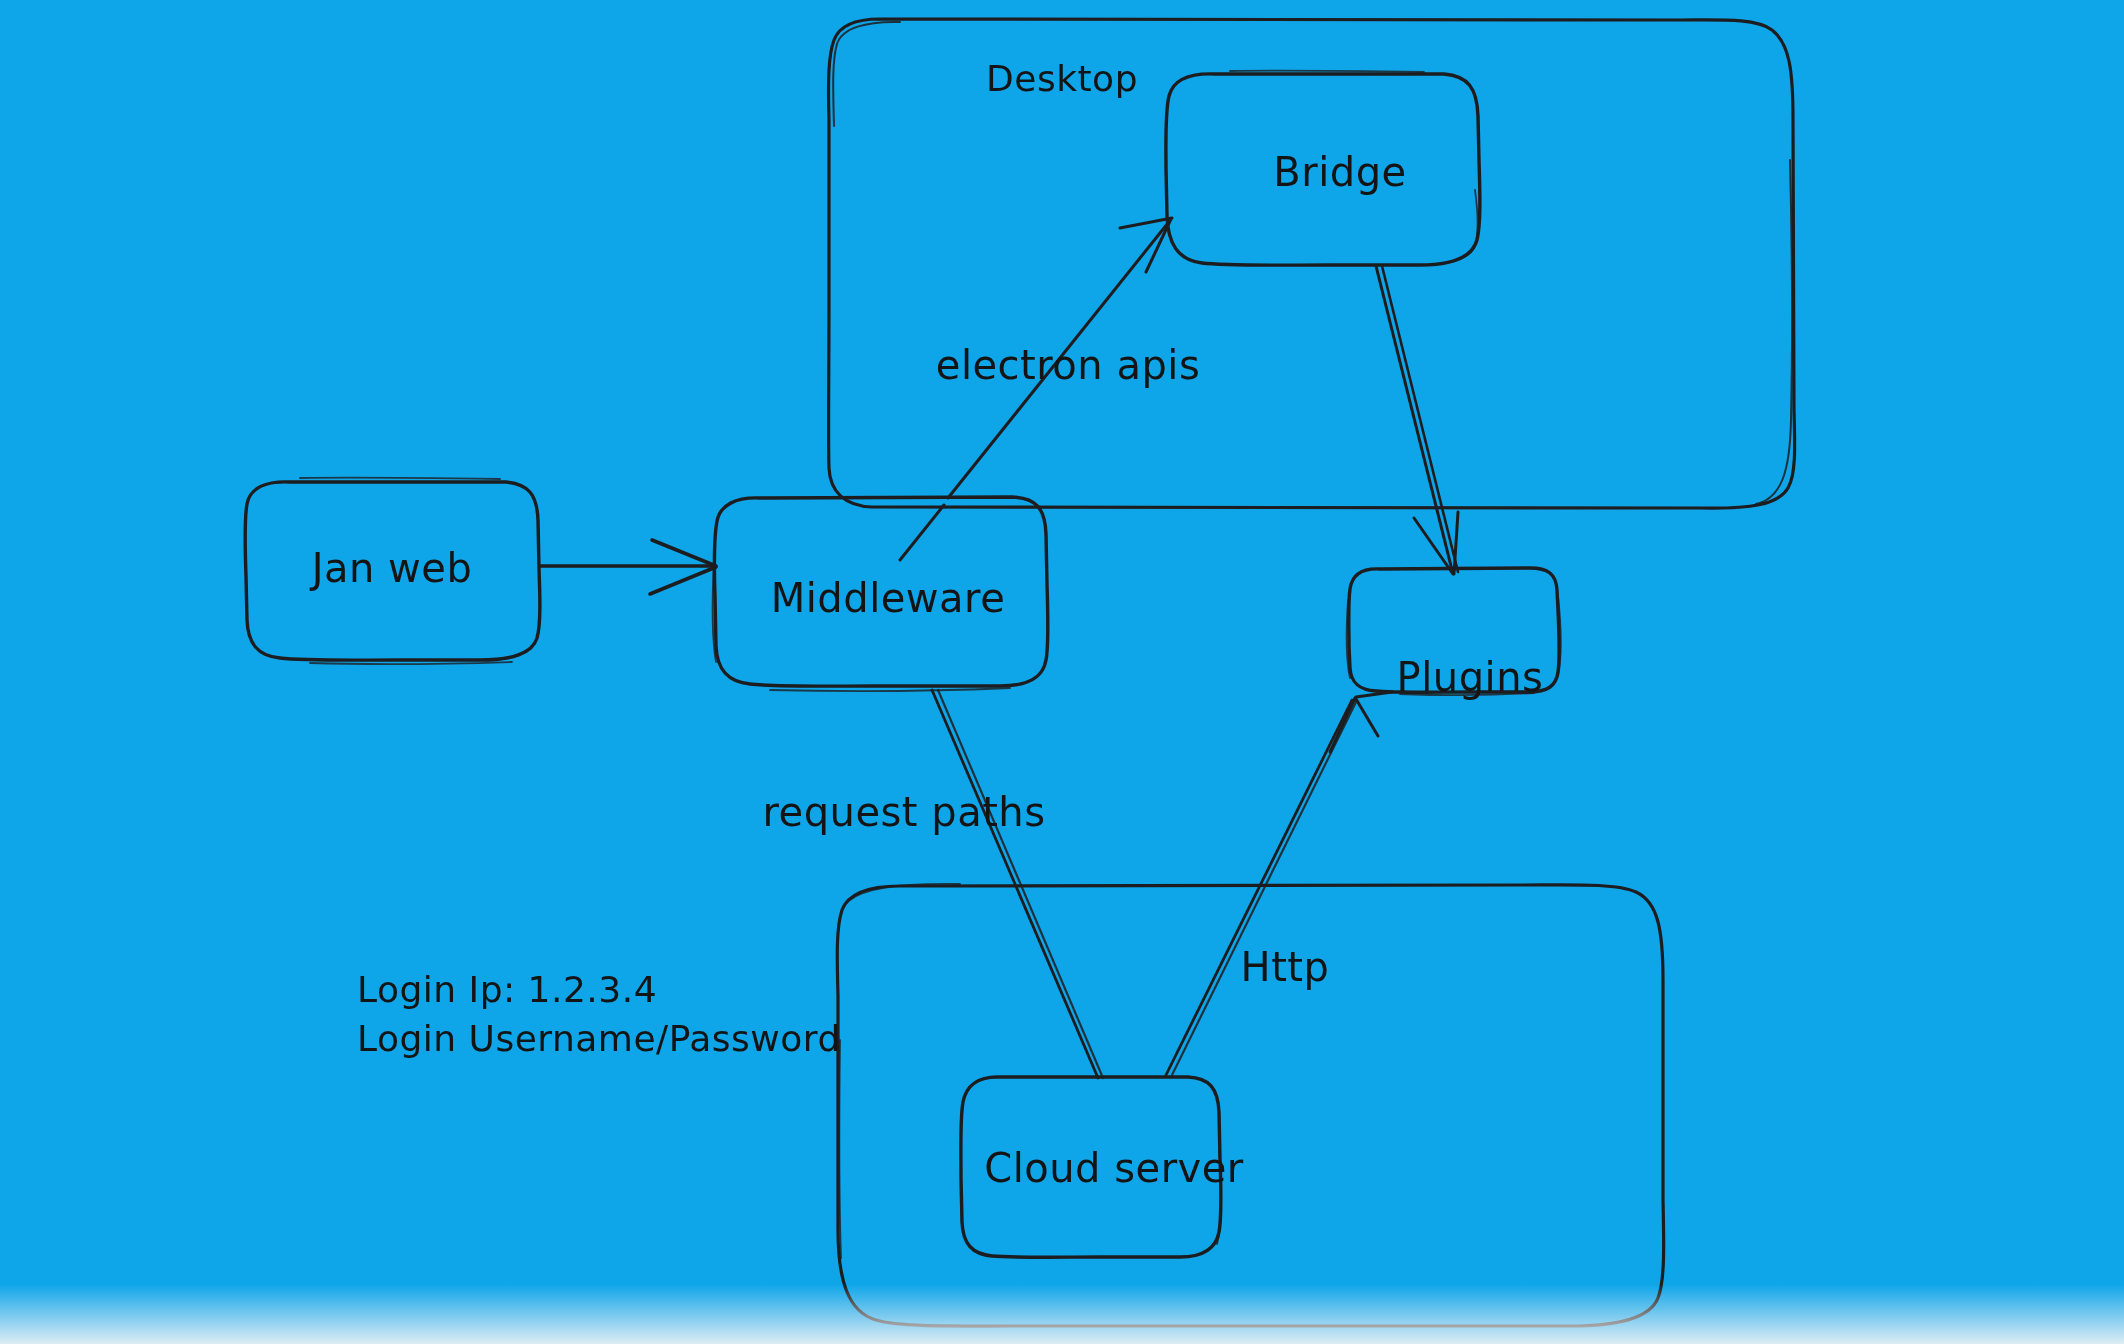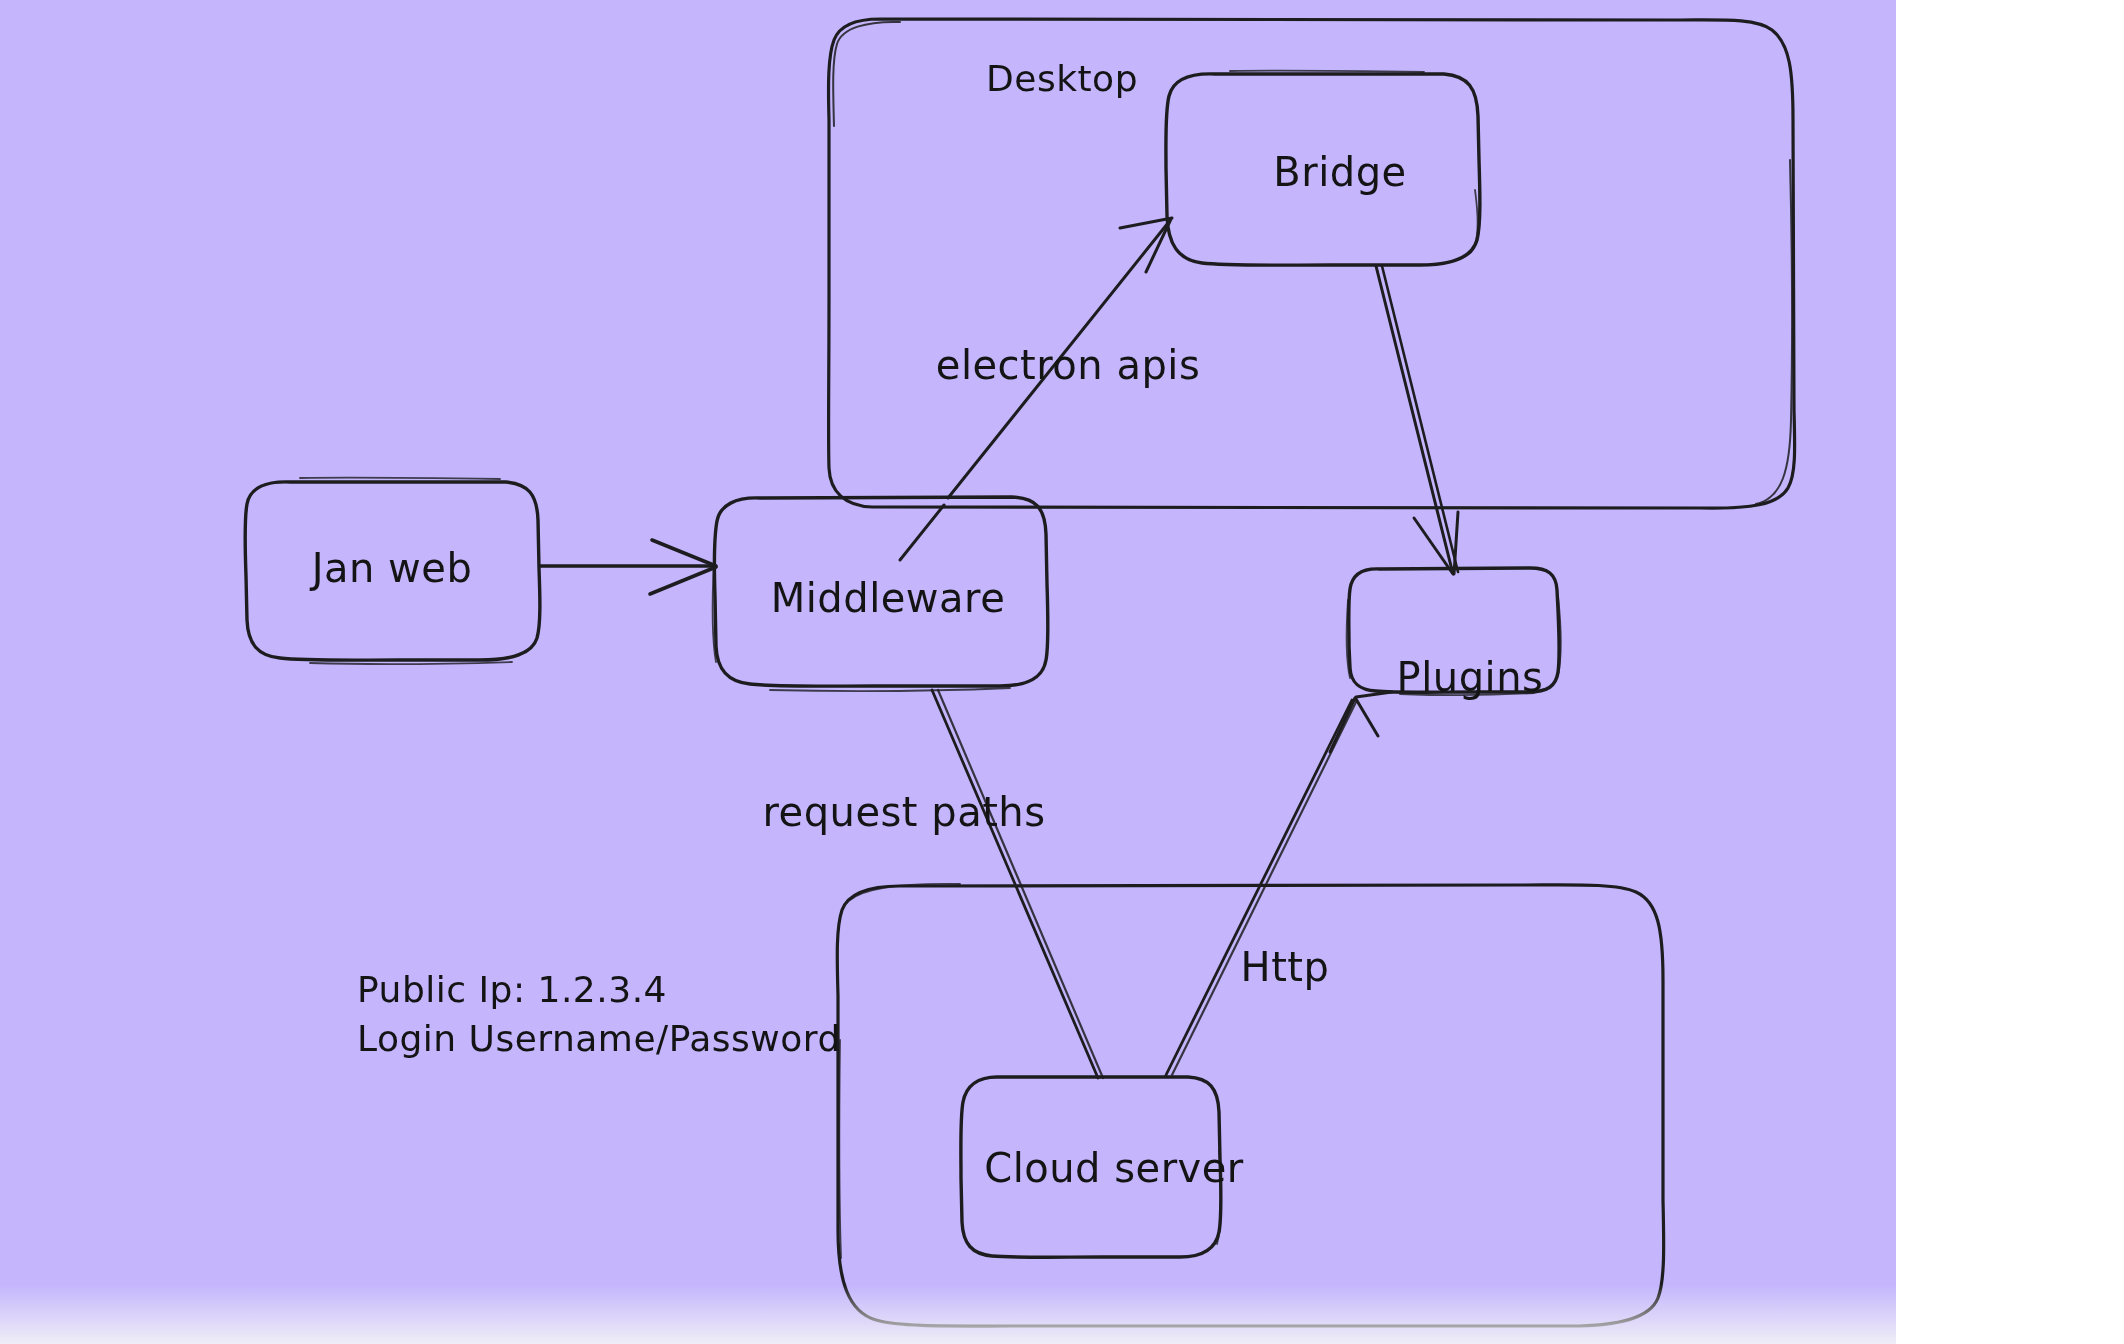--- a/index.html
+++ b/index.html
@@ -3,23 +3,23 @@
 <meta charset="utf-8">
 <title>Architecture Diagram</title>
 <style>
   html, body {
     margin: 0;
     padding: 0;
     background: #ffffff;
   }
   #canvas {
     position: relative;
-    width: 1896px;
+    width: 2124px;
     height: 1344px;
-    background: #c4b5fd;
+    background: #0ea5e9;
     overflow: hidden;
     font-family: "DejaVu Sans", sans-serif;
   }
   
   #bottom-fade {
     position: absolute;
     left: 0;
     right: 0;
     bottom: 0;
     height: 60px;
@@ -256,18 +256,18 @@
 
   <div class="hand-label node-label" style="left:1114px; top:1168px;">Cloud server</div>
 
   <div class="hand-label edge-label" style="left:1068px; top:365px;">electron apis</div>
 
   <div class="hand-label edge-label" style="left:904px; top:812px;">request paths</div>
 
   <div class="hand-label edge-label" style="left:1285px; top:967px;">Http</div>
 
   <div class="hand-label note-block" style="left:357px; top:966px;">
-    <span class="note-line">Public Ip: 1.2.3.4</span>
+    <span class="note-line">Login Ip: 1.2.3.4</span>
     <span class="note-line">Login Username/Password</span>
   </div>
 
   <div id="bottom-fade"></div>
 </div>
 
 </body></html>

